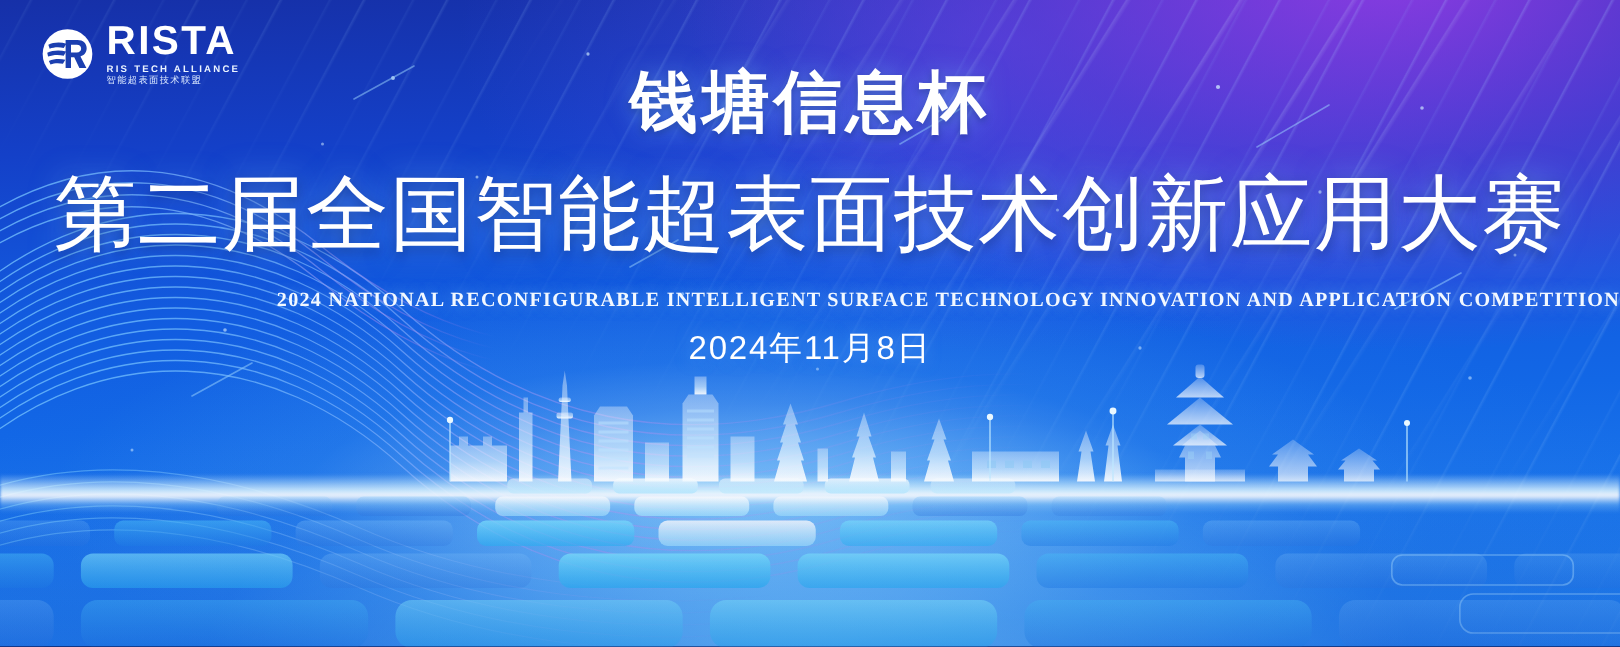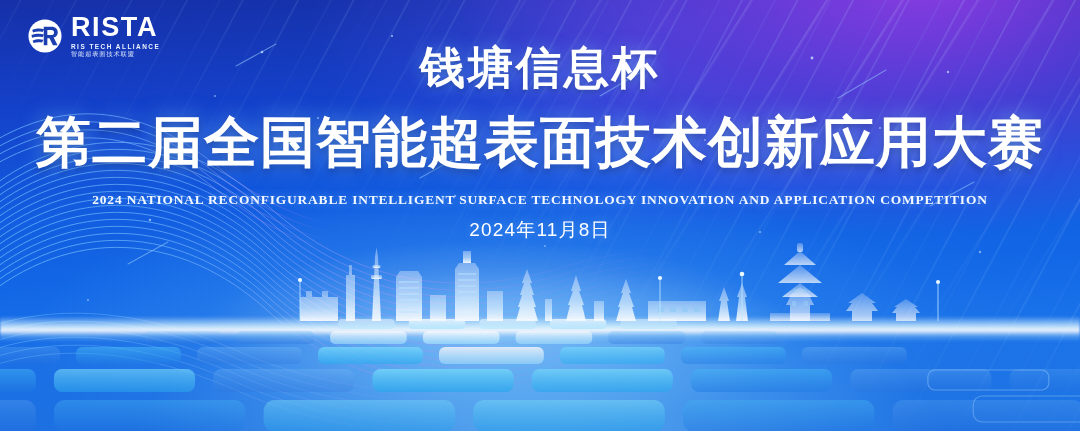--- a/index.html
+++ b/index.html
@@ -60,33 +60,34 @@
   .logo-sub-cn{font-size:6.2px;color:#dce9ff;letter-spacing:.9px;margin-top:1.5px;}
 
   
   .content{position:absolute;left:0;right:0;top:12px;text-align:center;}
   .t-kicker{
     margin-top:26px;font-size:45px;font-weight:700;color:#ffffff;letter-spacing:3px;
     font-family:"Liberation Sans","DejaVu Sans",sans-serif;
     text-shadow:0 0 16px rgba(120,190,255,.55), 0 2px 5px rgba(0,20,90,.45);
   }
   .t-main{
-    margin-top:8px;font-size:55px;font-weight:700;color:#ffffff;letter-spacing:1px;
+    margin-top:8px;font-size:55px;font-weight:400;color:#ffffff;letter-spacing:1px;
     font-family:"Liberation Sans","DejaVu Sans",sans-serif;
     text-shadow:0 0 20px rgba(130,195,255,.6), 0 3px 7px rgba(0,20,90,.5);
     white-space:nowrap;
   }
   .t-en{
     margin-top:12px;font-size:13.4px;font-weight:700;color:#f2f8ff;letter-spacing:.85px;
     font-family:"Liberation Serif","DejaVu Serif",serif;
     text-shadow:0 0 9px rgba(120,190,255,.55);
     white-space:nowrap;
+    text-align:right;
   }
   .t-place{margin-top:26px;font-size:19px;color:#ffffff;letter-spacing:2.5px;text-shadow:0 0 10px rgba(120,190,255,.5);}
-  .t-date{margin-top:9px;font-size:19px;color:#ffffff;letter-spacing:1.2px;text-shadow:0 0 10px rgba(120,190,255,.5);text-align:center;}
+  .t-date{margin-top:9px;font-size:22px;color:#ffffff;letter-spacing:1.2px;text-shadow:0 0 10px rgba(120,190,255,.5);text-align:center;}
 
   
   .skyline{position:absolute;left:0;right:0;bottom:88px;height:108px;}
 </style>
 </head>
 <body>
 
 <div class="banner">
 
   <div class="layer streaks pe"></div>

